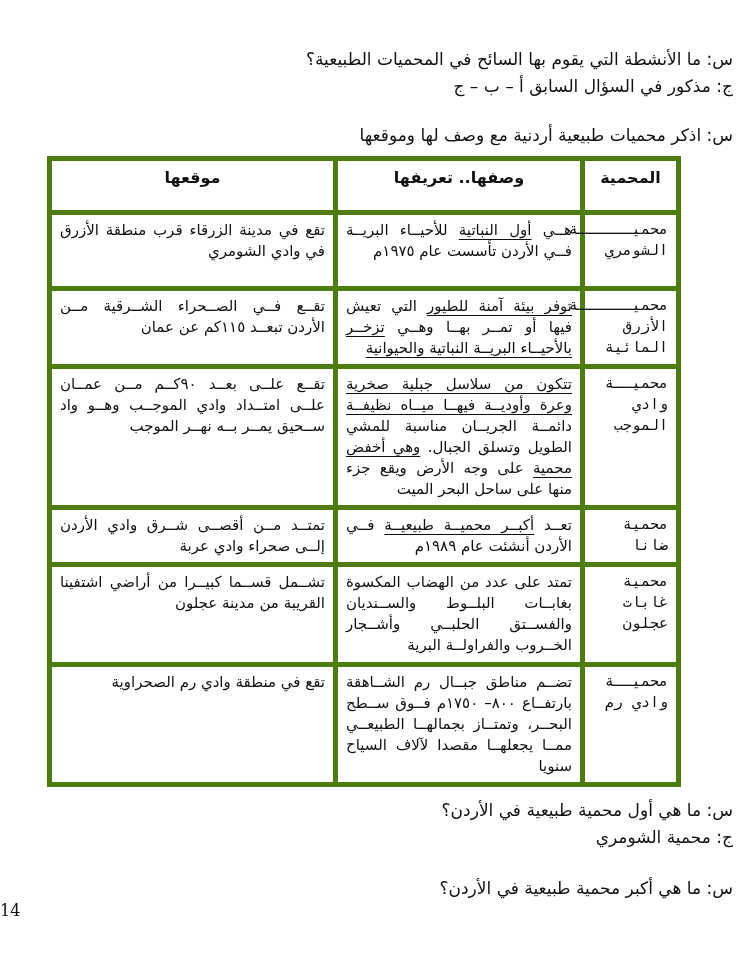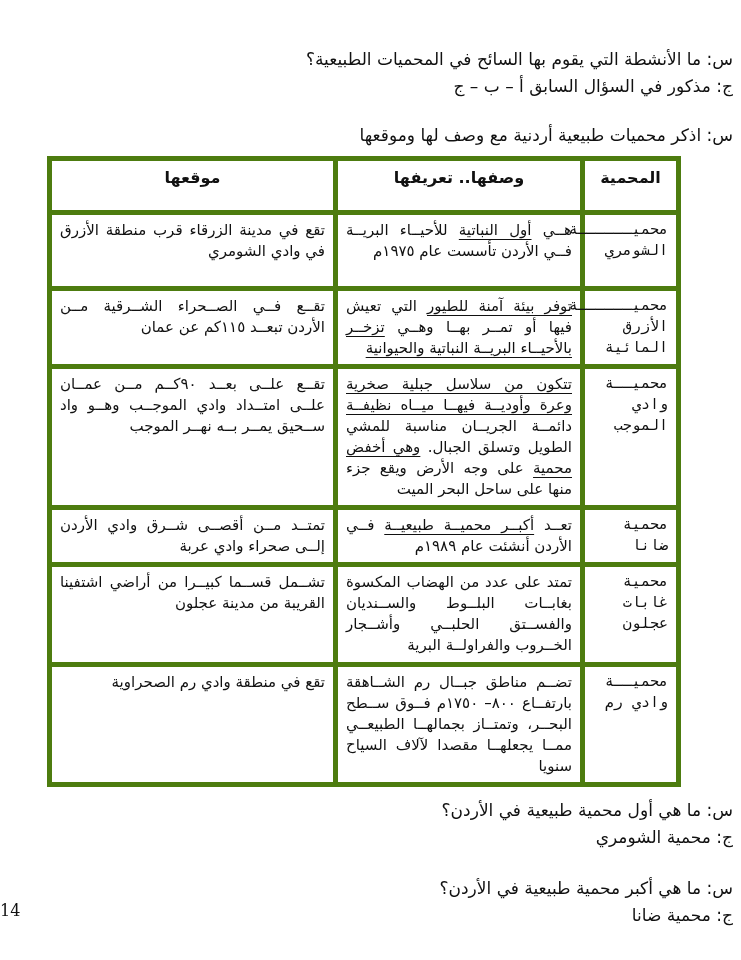--- a/index.html
+++ b/index.html
@@ -157,21 +157,20 @@
       </tbody>
   </table>
 
   <div class="qa-bottom">
     <div class="qa-pair">
       <div class="qa-line">س: ما هي أول محمية طبيعية في الأردن؟</div>
       <div class="qa-line">ج: محمية الشومري</div>
     </div>
     <div class="qa-pair">
       <div class="qa-line">س: ما هي أكبر محمية طبيعية في الأردن؟</div>
-      <div class="qa-line">ج: محمية ضانا</div>
     </div>
   </div>
 
   <div class="page-number">
     <span class="page-number-inner">14</span>
   </div>
 
 </div>
 
 </body></html>

